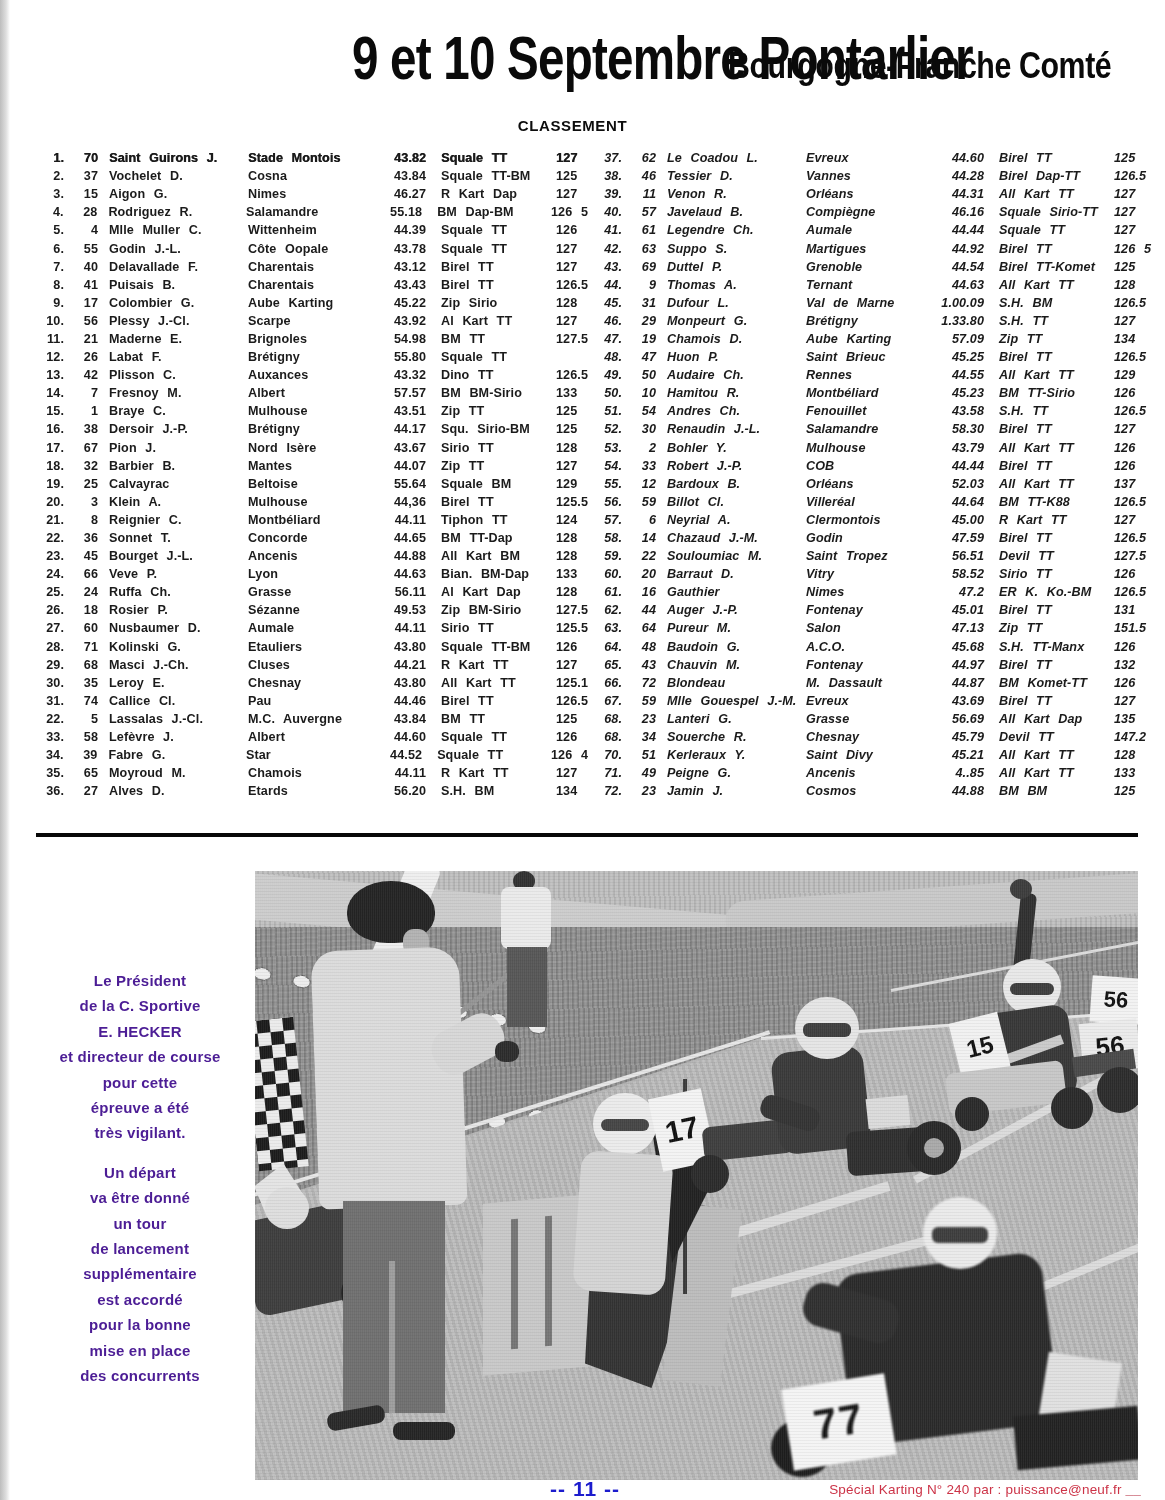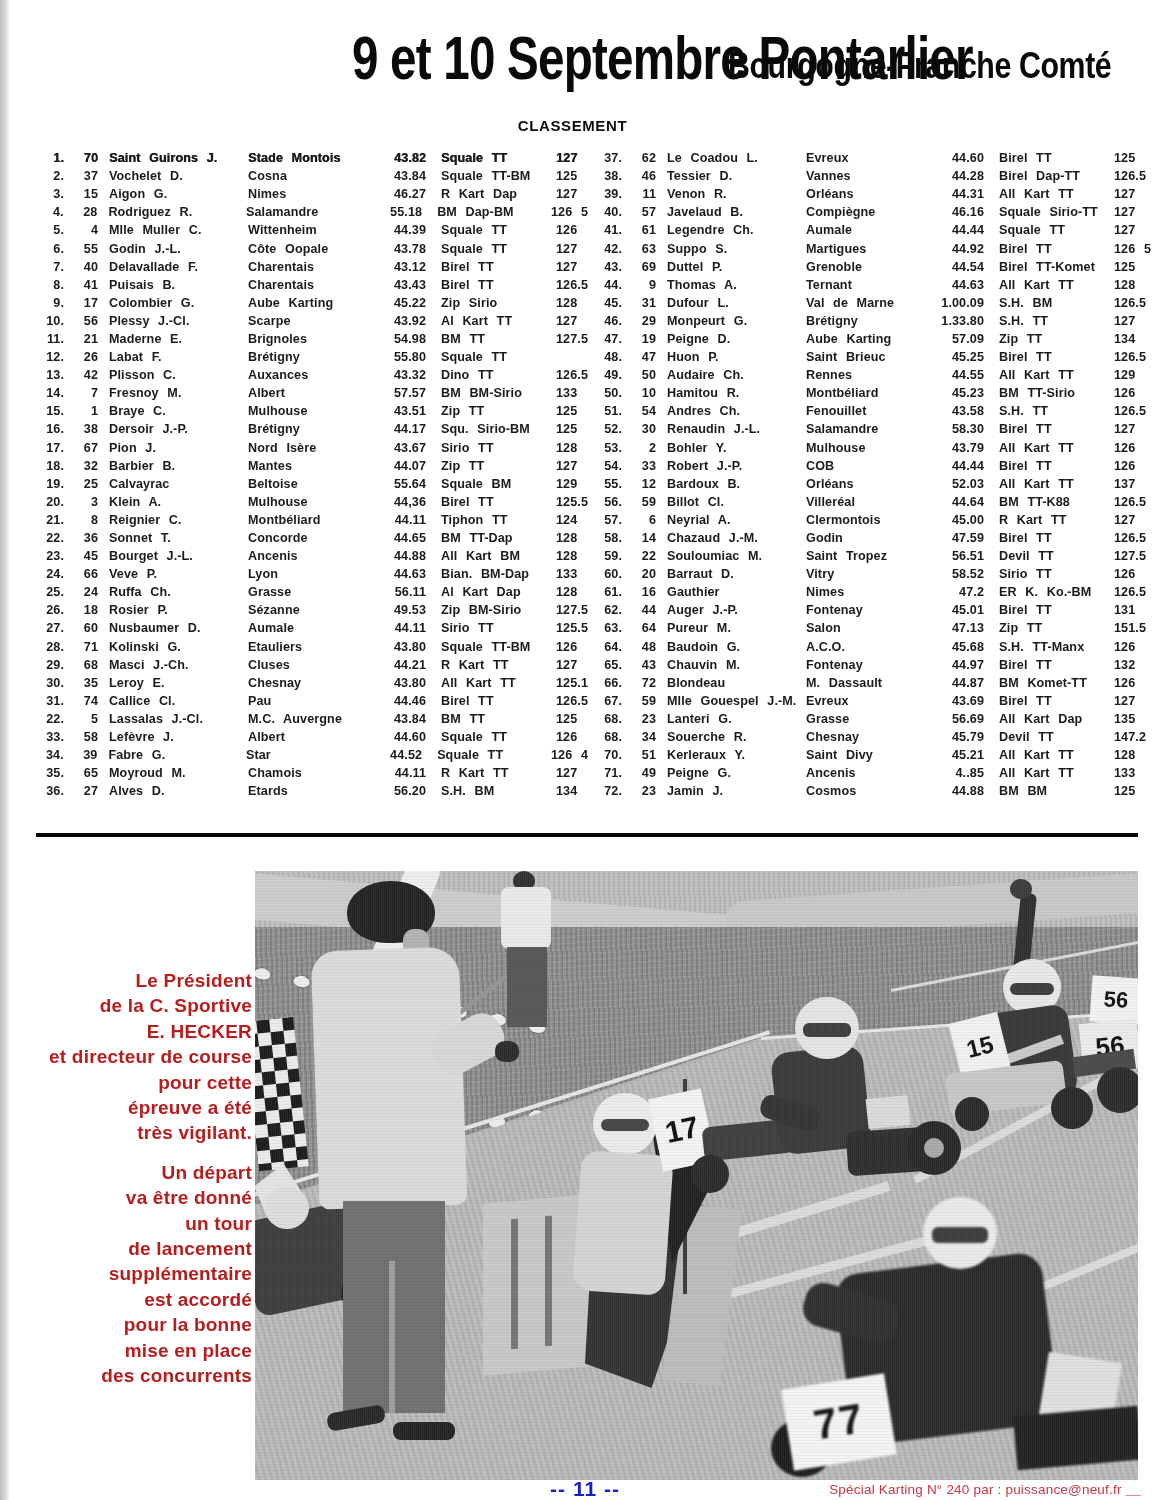--- a/index.html
+++ b/index.html
@@ -25,40 +25,40 @@
     position:absolute; left:690px; bottom:7px; font-size:37px; font-weight:700;
     letter-spacing:-0.5px; transform:scaleX(0.82); transform-origin:left bottom; color:#0a0a0a;
   }
   .section-heading {
     position:absolute; left:0; right:20px; top:117px; text-align:center;
     font-size:15px; font-weight:700; letter-spacing:0.6px; color:#0d0d0d;
   }
   
   .results { position:absolute; top:149px; }
   #results-left  { left:36px;  width:552px; }
-  #results-right { left:594px; width:568px; }
+  #results-right { left:594px; width:568px;font-style:italic; }
   .trow {
     display:flex; height:18.1px; align-items:center;
     font-size:12.6px; font-weight:700; letter-spacing:0.1px; word-spacing:5px;
     white-space:nowrap; color:#1b1b1b;
   }
   .winner span { text-shadow: 0.45px 0 0 #1b1b1b; }
   .c-pos  { width:28px;  text-align:right; }
   .c-num  { width:34px;  text-align:right; }
   .c-name { width:150px; padding-left:11px; overflow:visible; }
   .c-club { width:122px; }
   .c-time { width:56px;  text-align:right; }
   .c-kart { width:124px; padding-left:15px; }
   .c-w    { flex:1; padding-left:6px; }
   
   .rule { position:absolute; left:36px; top:833px; width:1102px; height:4px; background:#070707; }
   
   .caption {
-    position:absolute; left:28px; top:968px; width:224px; text-align:right;
-    font-size:19px; font-weight:700; line-height:25.4px; color:#b91c1c; letter-spacing:0.2px;
+    position:absolute; left:28px; top:968px; width:224px; text-align:center;
+    font-size:15px; font-weight:700; line-height:25.4px; color:#4c1d95; letter-spacing:0.2px;
   }
   .caption .gap { height:14px; }
   
   .page-num {
     position:absolute; left:500px; top:1477px; width:170px; text-align:center;
     font-size:21px; font-weight:700; letter-spacing:1px; color:#1c1ccd;
   }
   .credit {
     position:absolute; right:24px; top:1482px; font-size:13.5px; color:#cc3347;
     letter-spacing:0.2px;
@@ -614,21 +614,21 @@
       <span class="c-num">29</span>
       <span class="c-name">Monpeurt G.</span>
       <span class="c-club">Brétigny</span>
       <span class="c-time">1.33.80</span>
       <span class="c-kart">S.H. TT</span>
       <span class="c-w">127</span>
     </div>
     <div class="trow">
       <span class="c-pos">47.</span>
       <span class="c-num">19</span>
-      <span class="c-name">Peigne D.</span>
+      <span class="c-name">Chamois D.</span>
       <span class="c-club">Aube Karting</span>
       <span class="c-time">57.09</span>
       <span class="c-kart">Zip TT</span>
       <span class="c-w">134</span>
     </div>
     <div class="trow">
       <span class="c-pos">48.</span>
       <span class="c-num">47</span>
       <span class="c-name">Huon P.</span>
       <span class="c-club">Saint Brieuc</span>

